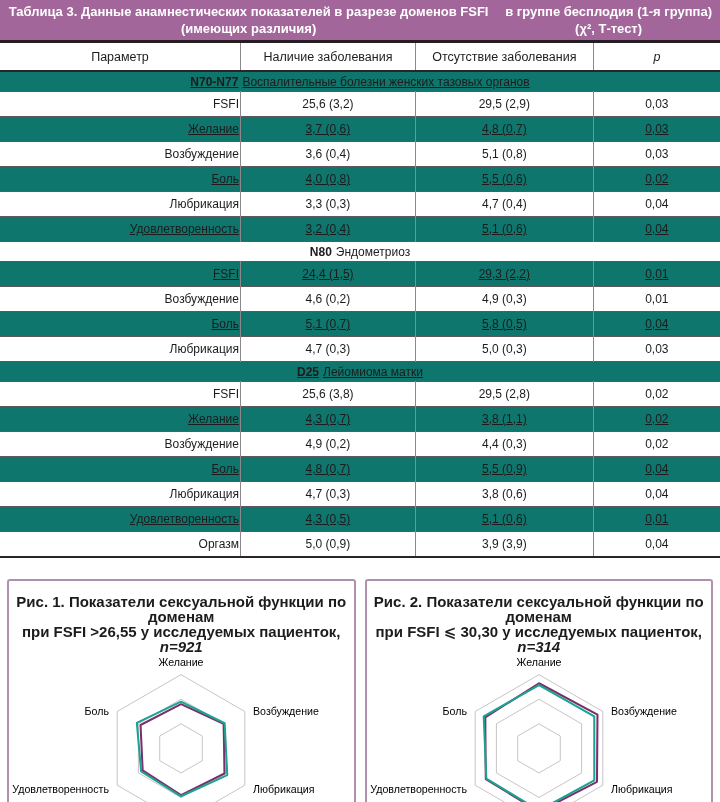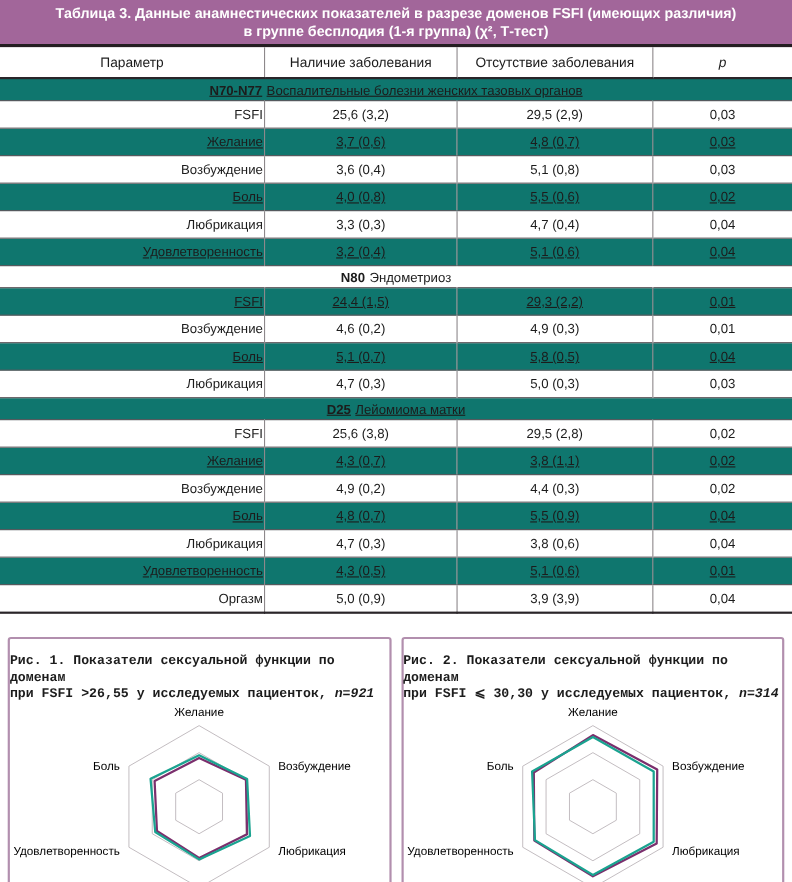--- a/index.html
+++ b/index.html
@@ -1,20 +1,20 @@
 <!DOCTYPE html>
 <html><head>
 <meta charset="utf-8">
 <style>
   html,body{margin:0;padding:0;background:#fff;}
   .page{width:720px;height:802px;overflow:hidden;background:#fff;
         font-family:"Liberation Sans","DejaVu Sans",sans-serif;color:#1c1c1c;}
 
   
-  .title-bar{background:#a2669a;color:#fff;height:40px;display:flex;flex-direction:column;
+  .title-bar{background:#a2669a;color:#fff;height:40px;display:flex;flex-direction:row;
              justify-content:center;align-items:center;text-align:center;
              font-weight:bold;font-size:13px;line-height:17px;border-bottom:3px solid #241d21;}
 
   
   table.data{width:100%;border-collapse:collapse;border-bottom:2px solid #2a2529;table-layout:fixed;}
   col.c1{width:33.4%}col.c2{width:24.3%}col.c3{width:24.7%}col.c4{width:17.6%}
   thead th{font-size:12.5px;font-weight:normal;height:25px;background:#fff;
            border-bottom:2px solid #2a2529;}
   thead th + th{border-left:1px solid #8d888b;}
   th.p-col{font-style:italic;}
@@ -28,21 +28,21 @@
   td.param{text-align:right;padding-left:10px;}
   td.num{text-align:center;}
   tbody td + td{border-left:1px solid #8d888b;}
   tr.t-pink{background:#0f766e;text-decoration:underline;}
   tr.t-white{background:#ffffff;}
 
   
   .figs{display:flex;gap:9px;padding:0 7px;margin-top:21px;}
   .fig-box{flex:1;border:2px solid #b28fae;border-radius:3px;height:277px;
            box-sizing:border-box;padding-top:13px;background:#fff;}
-  .fig-title{text-align:left;font-size:12px;font-weight:bold;line-height:15px;color:#1c1c1c;font-family:Liberation Mono, monospace;}
+  .fig-title{text-align:center;font-size:15px;font-weight:bold;line-height:15px;color:#1c1c1c;}
   .fig-title .n-var{font-style:italic;}
   svg.radar{display:block;margin:1px auto 0;}
   .radar-label{font-family:"Liberation Sans","DejaVu Sans",sans-serif;font-size:13px;fill:#29242  7;}
 </style>
 </head>
 <body>
 
 <div class="page">
 
   <div class="title-bar">

